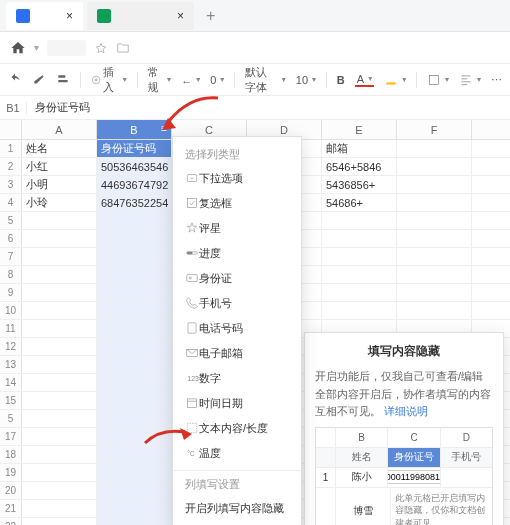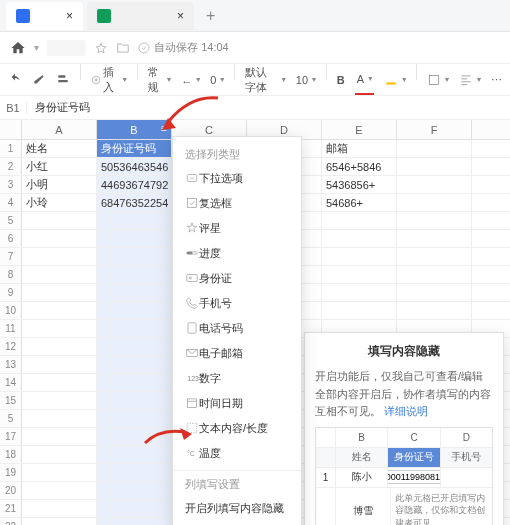--- a/index.html
+++ b/index.html
@@ -8,21 +8,21 @@
 .tab{display:flex;align-items:center;height:28px;padding:0 10px;background:#fff;border-radius:4px 4px 0 0;margin-right:4px;gap:6px;font-size:12px}
 .tab-icon{width:14px;height:14px;border-radius:2px}
 .add-tab{color:#888;font-size:16px;padding:0 8px}
 .titlebar{height:32px;display:flex;align-items:center;padding:0 10px;gap:8px;border-bottom:1px solid #eee}
 .home-icon{width:16px;height:16px;fill:#555}
 .chev{color:#aaa;font-size:10px}
 .doctitle{color:#ccc;background:#f5f5f5;border-radius:3px;padding:2px 30px 2px 6px;font-size:11px}
 .tbicons{display:flex;gap:8px;color:#888}
 .tbicons svg{width:14px;height:14px;fill:#888}
 .save{color:#888;font-size:11px;display:flex;align-items:center;gap:4px}
-.toolbar{height:32px;display:flex;padding:0 8px;gap:10px;border-bottom:1px solid #eee;color:#555;font-size:11px}
+.toolbar{height:32px;display:flex;align-items:center;padding:0 8px;gap:10px;border-bottom:1px solid #eee;color:#555;font-size:11px}
 .tbtn{display:flex;align-items:center;gap:2px}
 .tbtn svg{width:14px;height:14px;fill:#666}
 .sep{width:1px;height:16px;background:#e5e5e5}
 .drop::after{content:"▾";font-size:8px;color:#888;margin-left:2px}
 .underline-a{border-bottom:2px solid #d93025;padding:0 2px}
 .namebox{height:24px;display:flex;align-items:center;border-bottom:1px solid #eee}
 .cellref{width:27px;text-align:center;color:#666;border-right:1px solid #eee;font-size:11px}
 .cellval{padding:0 8px;font-size:11px}
 .sheet{position:relative}
 .colhead{display:flex;height:20px;background:#fcfcfc;border-bottom:1px solid #e0e0e0}
@@ -81,27 +81,20 @@
   <span class="chev">▾</span>
   <span class="doctitle">&nbsp;</span>
   <div class="tbicons">
     <svg viewBox="0 0 24 24">
         <path d="M12 17l-5 3 1-6-4-4 6-1 2-5 2 5 6 1-4 4 1 6z" fill="none" stroke="#888"></path>
       </svg>
     <svg viewBox="0 0 24 24">
         <path d="M3 5h6l2 2h10v12H3z" fill="none" stroke="#888"></path>
       </svg>
   </div>
-  <span class="save">
-    <svg width="12" height="12" viewBox="0 0 24 24">
-        <circle cx="12" cy="12" r="10" fill="none" stroke="#888"></circle>
-        <path d="M8 12l3 3 5-6" fill="none" stroke="#888"></path>
-      </svg>
-    <span>自动保存 14:04</span>
-  </span>
 </div>
 
 <div class="toolbar">
   <span class="tbtn">
       <svg viewBox="0 0 24 24">
         <path d="M12 5V1L6 7l6 6V9c3 0 6 1 8 4-1-5-5-8-8-8z"></path>
       </svg>
     </span>
   <span class="tbtn">
       <svg viewBox="0 0 24 24">

